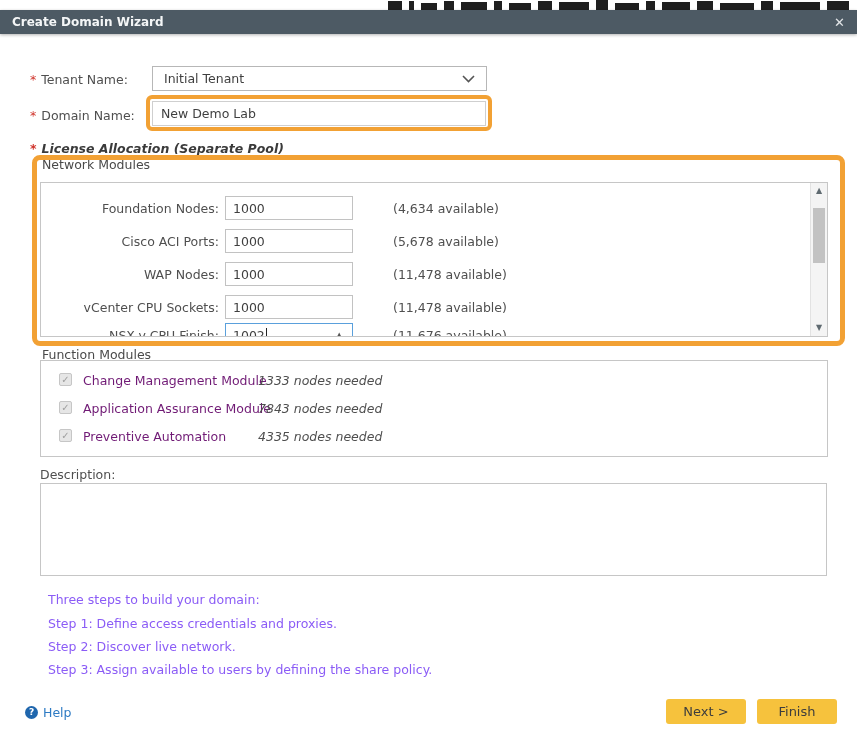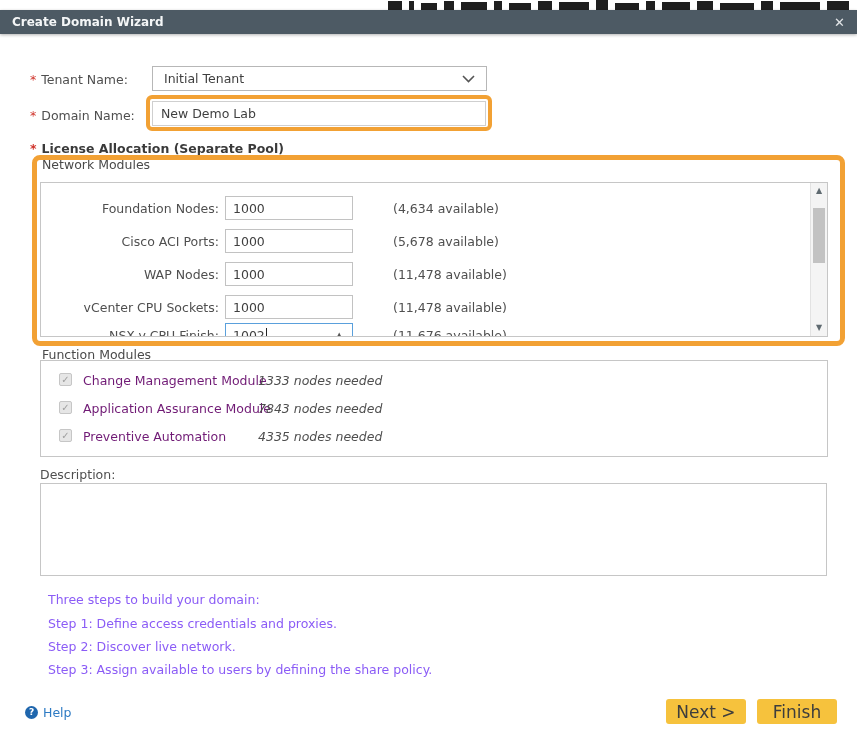--- a/index.html
+++ b/index.html
@@ -43,21 +43,21 @@
     position:absolute; left:146px; top:95px; width:346px; height:36px;
     border:4px solid #f2a134; border-radius:6px; background:transparent;
     pointer-events:none; z-index:6;
   }
   .domain-input {
     position:absolute; left:152px; top:101px; width:334px; height:25px;
     border:1px solid #cfcfcf; background:#fff; color:#3f3f3f;
     font:inherit; padding:0 8px;
   }
 
-  .license-heading { position:absolute; left:30px; top:141px; font-weight:bold; color:#3a3a3a; white-space:nowrap; }
+  .license-heading { position:absolute; left:30px; top:141px; font-weight:bold; color:#3a3a3a; white-space:nowrap;font-style:italic; }
 
   .big-highlight {
     position:absolute; left:32px; top:155px; width:813px; height:191px;
     border:5px solid #f2a134; border-radius:8px; pointer-events:none; z-index:5;
   }
 
   .group-label { position:absolute; left:42px; color:#4a4a4a; }
 
   .panel {
     position:absolute; left:40px; background:#fff;
@@ -111,21 +111,21 @@
   }
   .help-icon {
     width:13px; height:13px; border-radius:50%;
     background:#1f66ad; color:#fff; font-size:9px; font-weight:bold;
     text-align:center; line-height:13px;
   }
 
   .btn {
     position:absolute; top:699px; width:80px; height:25px;
     background:#f6c23d; border:none; border-radius:3px;
-    font:inherit; font-size:17px; color:#3d3d3d; cursor:pointer;
+    font:inherit; font-size:13px; color:#3d3d3d; cursor:pointer;
   }
   .btn-next { left:666px; }
   .btn-finish { left:757px; }
 </style>
 </head>
 <body>
 
 <div class="clipped-heading">
   <i style="width:14px;height:9px"></i>
     <i style="width:5px;height:9px"></i>

